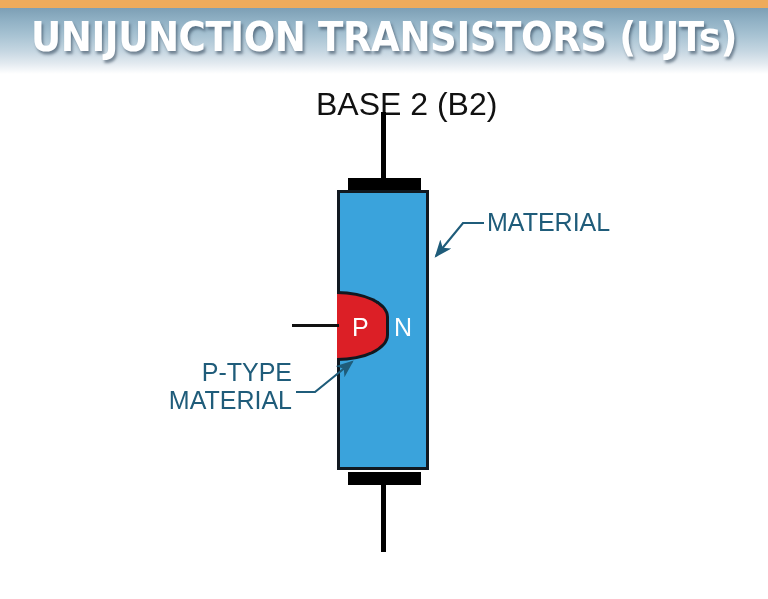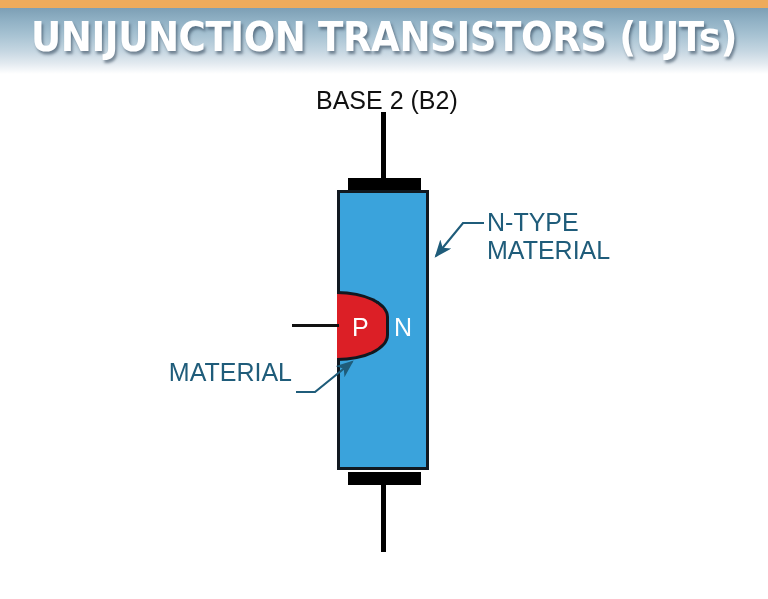--- a/index.html
+++ b/index.html
@@ -114,21 +114,21 @@
     color: #ffffff;
     line-height: 1;
   }
   #letter-p { left: 352px; top: 241px; }
   #letter-n { left: 394px; top: 241px; }
 
   
   .label-black {
     position: absolute;
     font-family: "Liberation Sans", sans-serif;
-    font-size: 25px;
+    font-size: 32px;
     color: #111111;
     white-space: nowrap;
     line-height: 1.14;
   }
   .label-teal {
     position: absolute;
     font-family: "Liberation Sans", sans-serif;
     font-size: 25px;
     color: #1f5c7a;
     white-space: nowrap;
@@ -188,25 +188,25 @@
 
     <div id="letter-p" class="region-letter">P</div>
     <div id="letter-n" class="region-letter">N</div>
 
     <div id="terminal-bar-bottom" class="terminal-bar"></div>
     <div id="lead-b1" class="lead"></div>
 
     <div id="emitter-connector"></div>
 
     <div id="label-ntype" class="label-teal">
-      <div>N-TYPE</div>
       <div>MATERIAL</div>
     </div>
 
     <div id="label-ptype" class="label-teal">
+      <div>P-TYPE</div>
       <div>MATERIAL</div>
     </div>
 
     <svg id="leaders" viewBox="0 0 768 525">
       <defs>
         <marker id="arrow-teal" markerWidth="9" markerHeight="9" refX="7" refY="3.2" orient="auto" markerUnits="strokeWidth">
           <path d="M0,0 L8,3.2 L0,6.4 L2.2,3.2 z" fill="#1f5c7a"></path>
         </marker>
       </defs>
 

